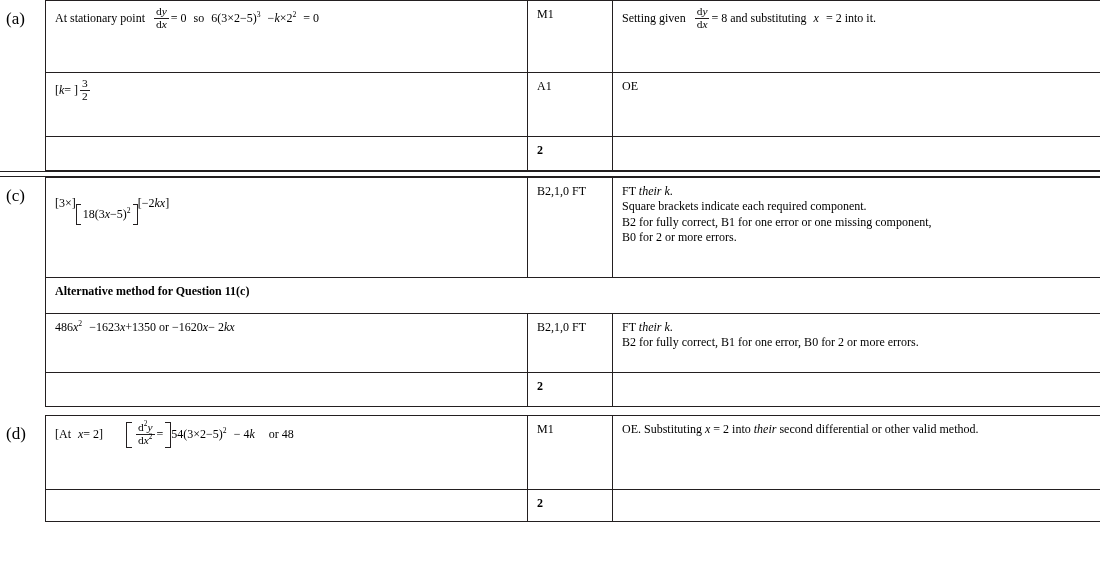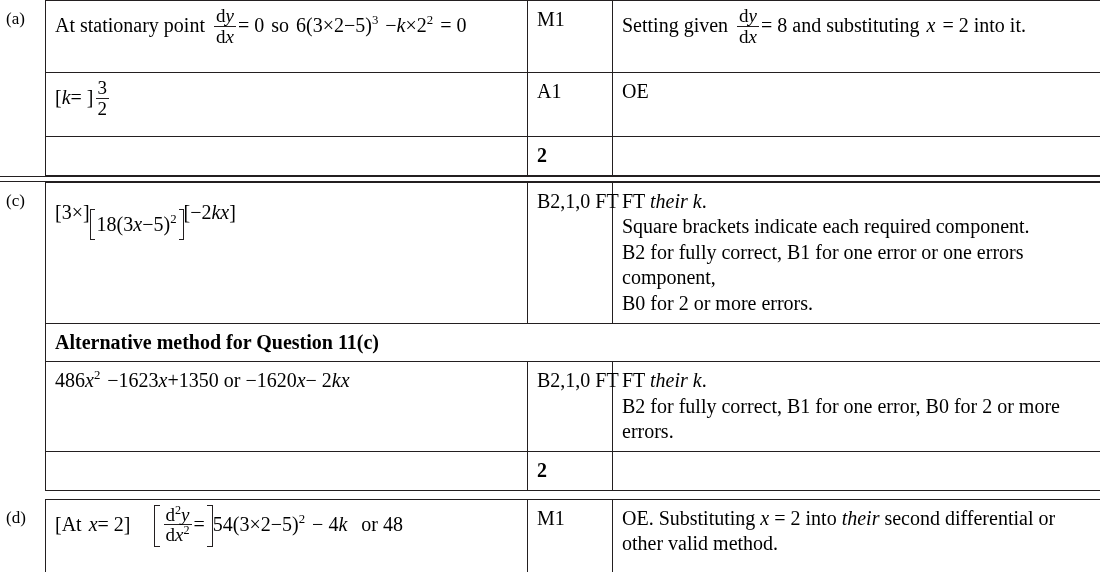--- a/index.html
+++ b/index.html
@@ -42,21 +42,21 @@
     border-collapse: collapse;
     table-layout: fixed;
     width: 1055px;
     border-left: 1.6px solid #231f20;
     border-right: 1.6px solid #231f20;
   }
   .sec-table td {
     border: 1.1px solid #231f20;
     vertical-align: top;
     padding: 6px 9px 6px 9px;
-    font-size: 20px;
+    font-size: 12px;
     line-height: 1.28;
     box-sizing: border-box;
   }
   .sec-table td.work   { width: 482px; }
   .sec-table td.marks  { width: 85px; text-align: left; padding-right: 11px; white-space: nowrap; }
   .sec-table td.notes  { width: 488px; }
 
   .total-mark { font-weight: bold; }
   .merged-head { font-weight: bold; }
 
@@ -176,21 +176,21 @@
             <span class="math"><span>[3×]</span><span class="medbr">
                   <span class="bk2 l"></span>
                   <span class="bc2"><span>18(3</span><span class="mi">x</span><span>−5)</span><sup>2</sup></span>
                   <span class="bk2 r"></span>
                 </span><span>[−2</span><span class="mi">kx</span><span>]</span></span>
           </td>
           <td class="marks">B2,1,0 FT</td>
           <td class="notes">
             <div><span>FT </span><span class="ital">their k</span><span>.</span></div>
             <div>Square brackets indicate each required component.</div>
-            <div>B2 for fully correct, B1 for one error or one errors component,</div>
+            <div>B2 for fully correct, B1 for one error or one missing component,</div>
             <div>B0 for 2 or more errors.</div>
           </td>
         </tr>
         <tr>
           <td class="merged-head" colspan="3" style="height:36px;">Alternative method for Question 11(c)</td>
         </tr>
         <tr>
           <td class="work" style="height:59px;">
             <span class="math"><span>486</span><span class="mi">x</span><sup>2</sup><span class="sp"></span><span>−1623</span><span class="mi">x</span><span>+1350  or  −1620</span><span class="mi">x</span><span>− 2</span><span class="mi">kx</span></span>
           </td>

